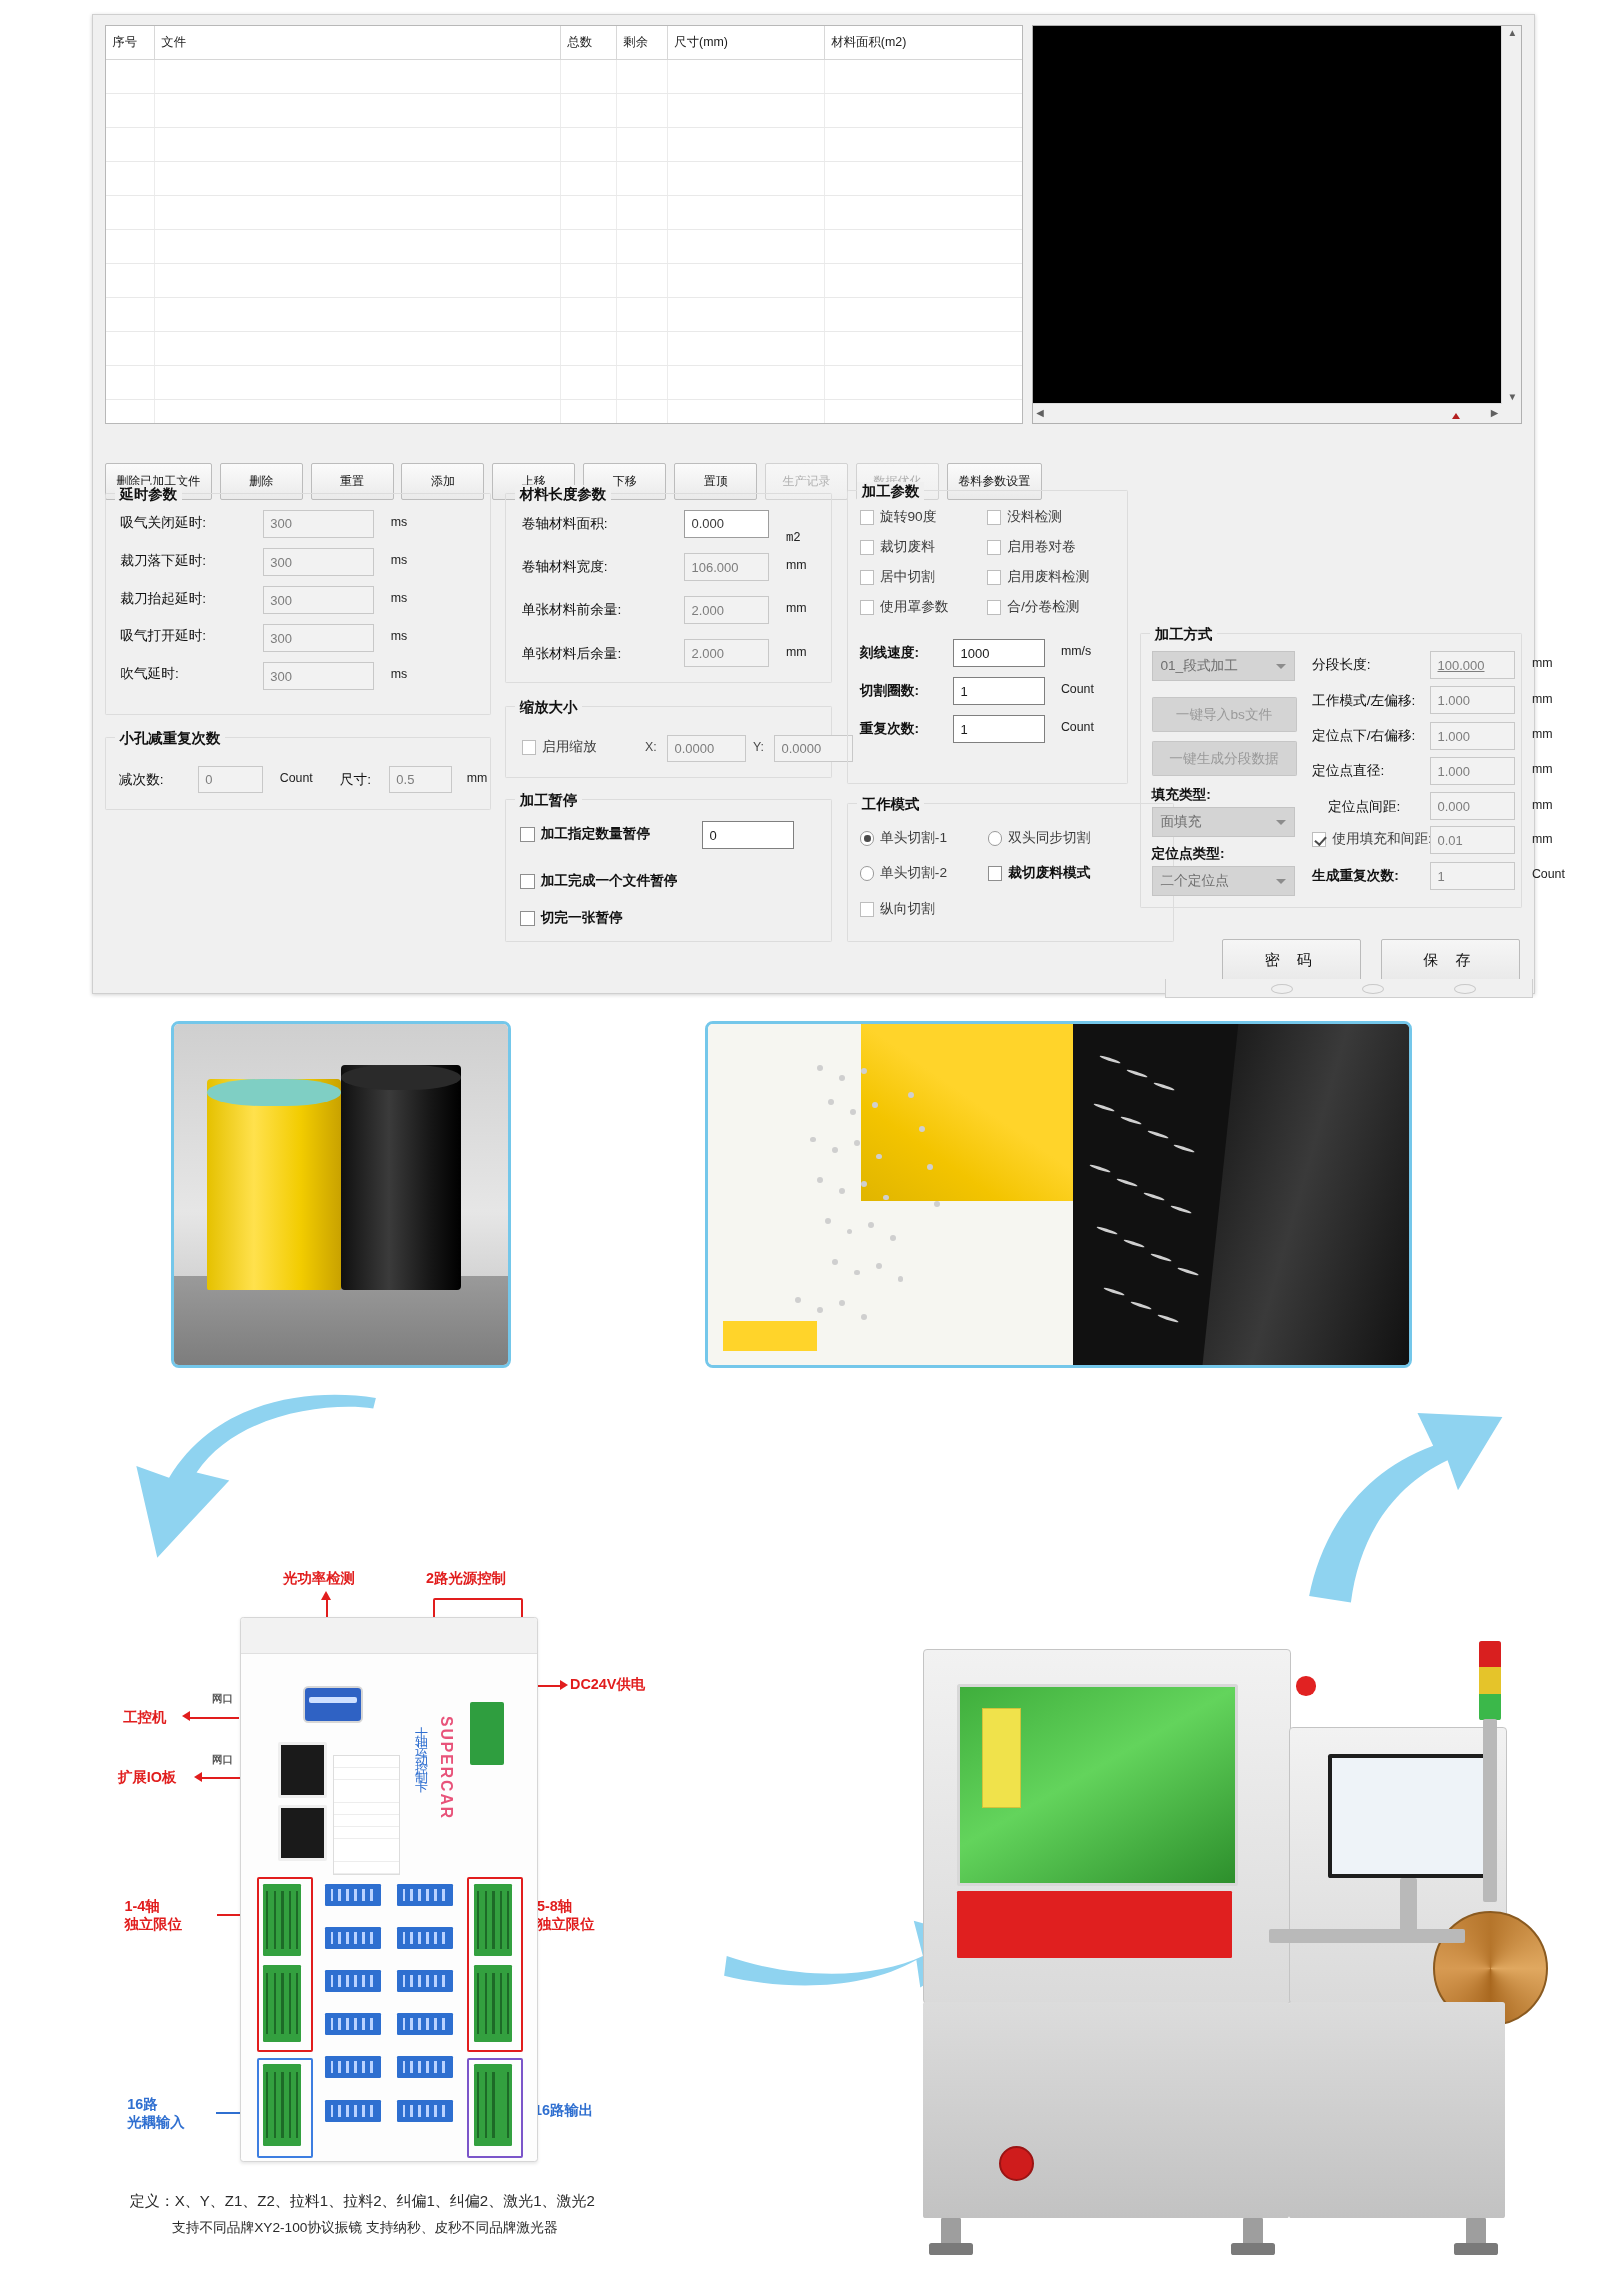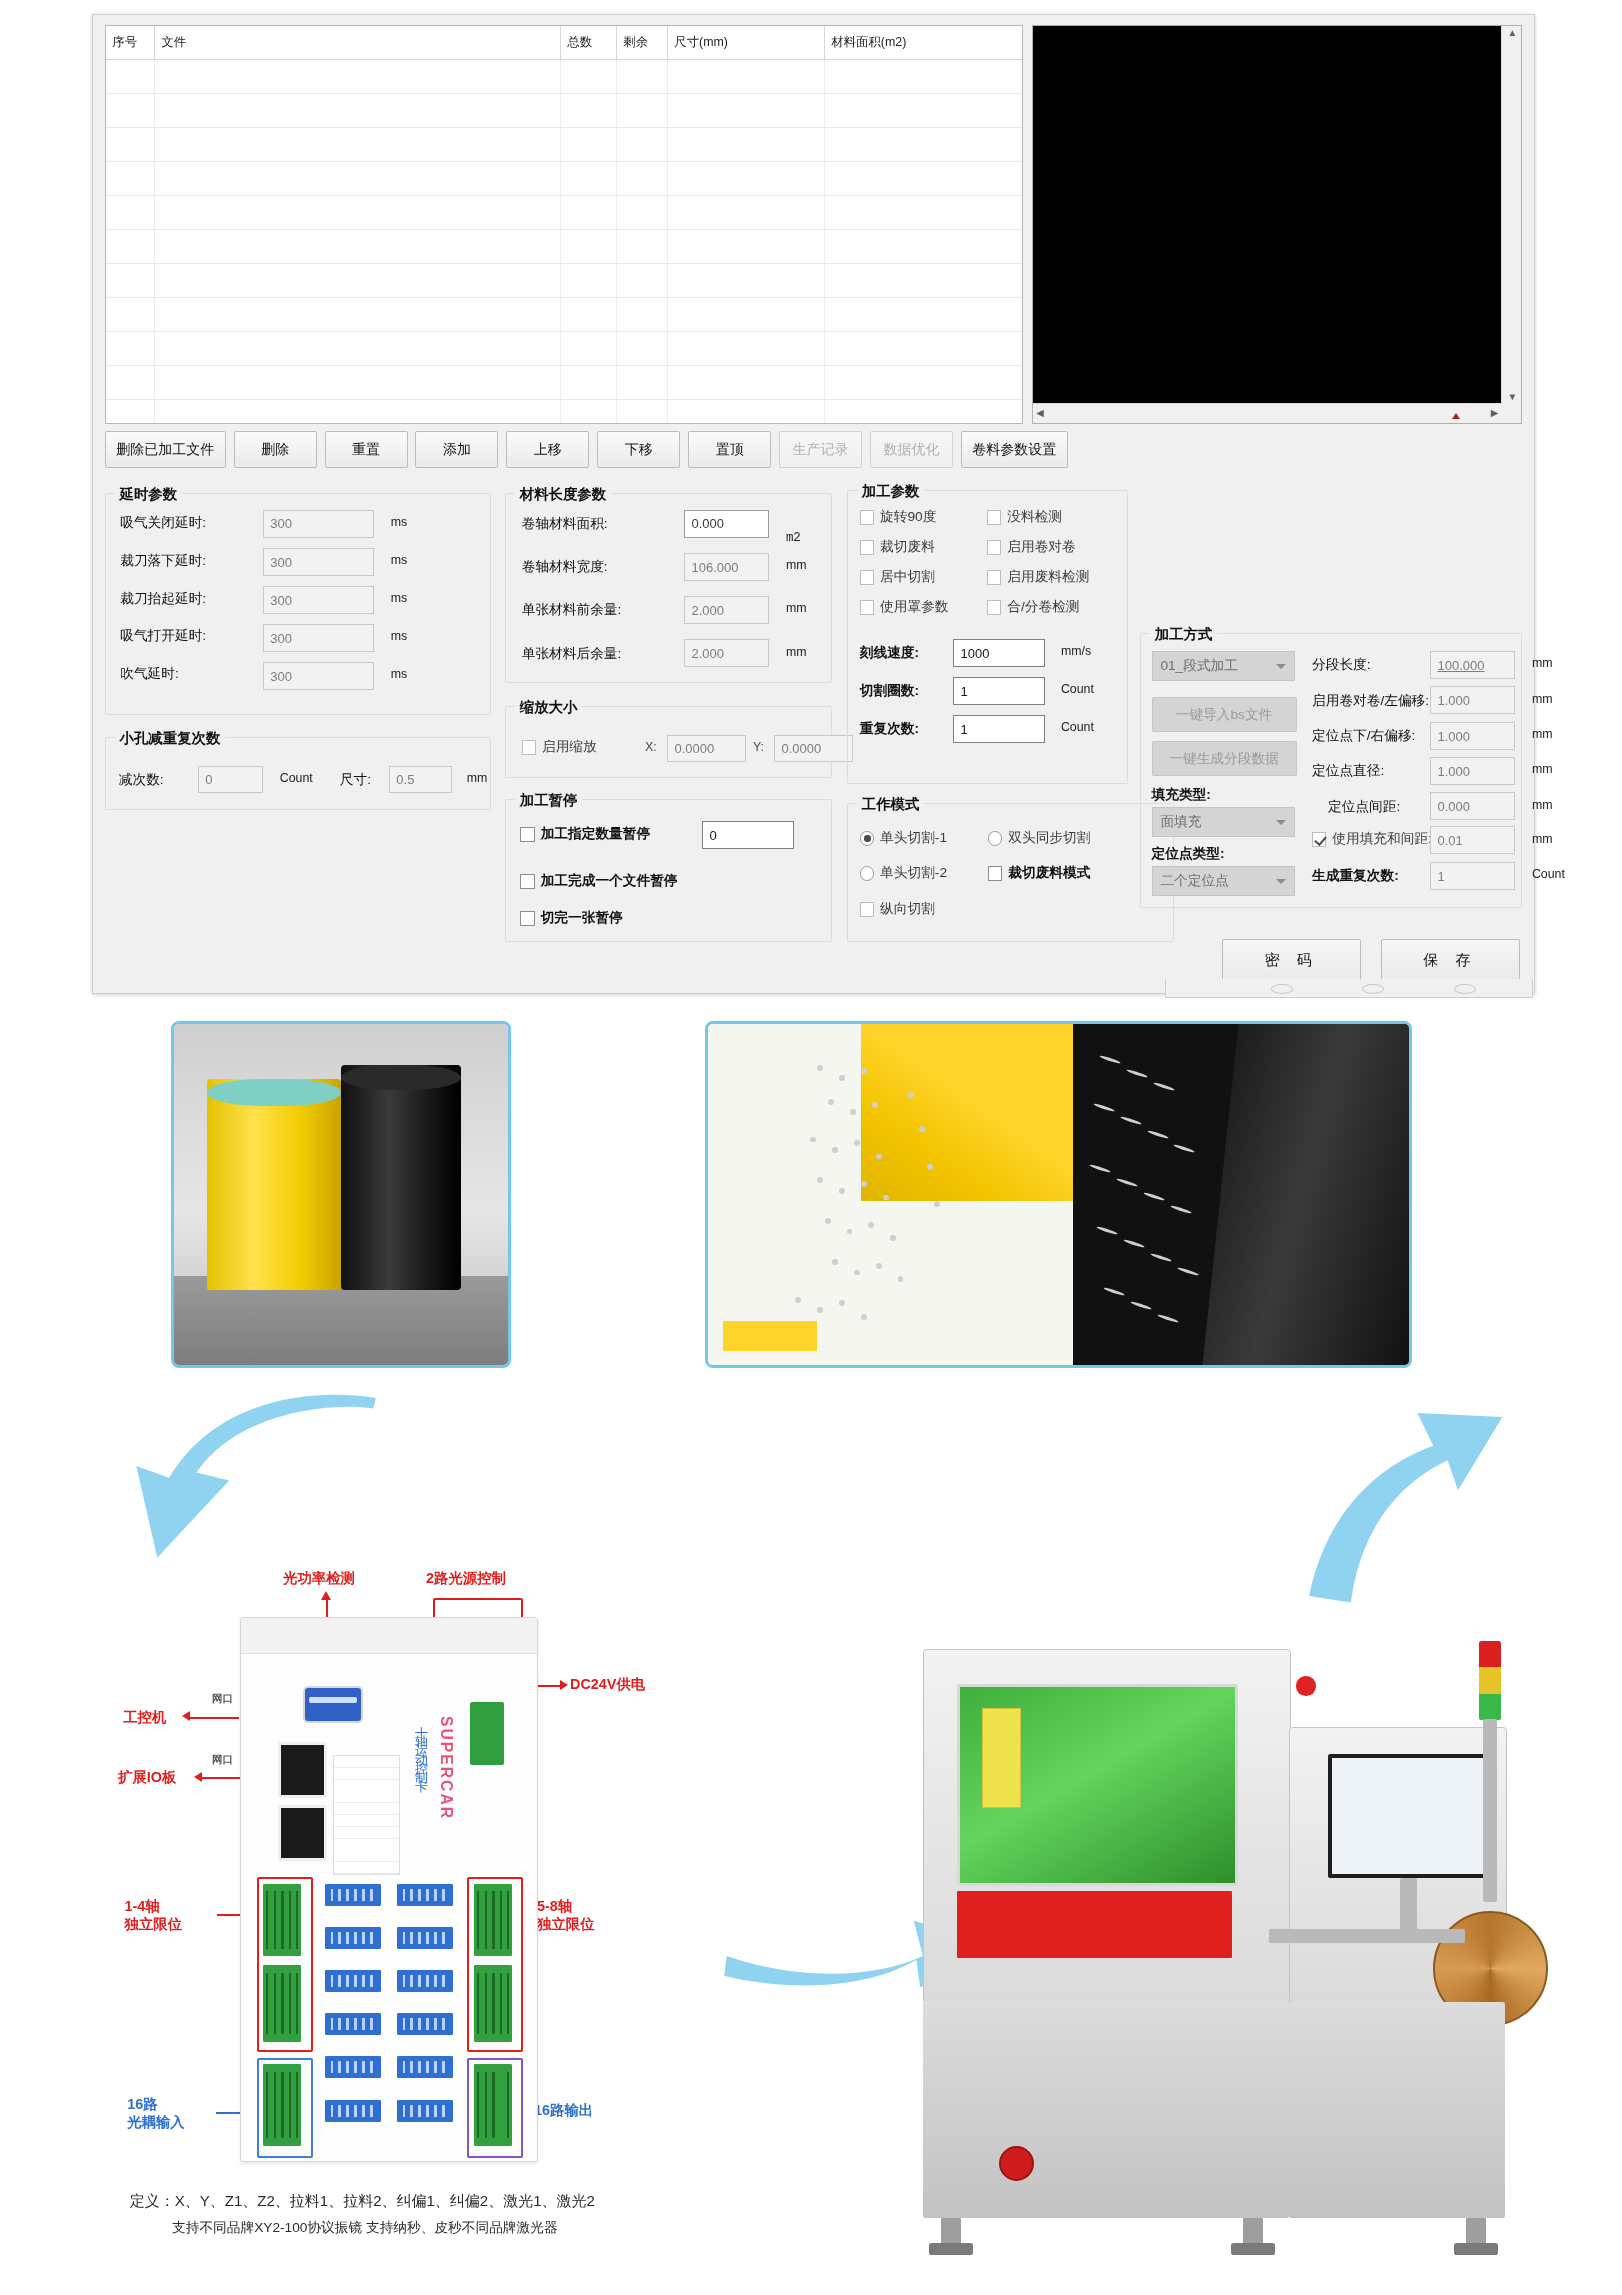--- a/index.html
+++ b/index.html
@@ -21,21 +21,21 @@
   .preview{flex:1;background:#f0f0f0;border:0.7px solid #b0b0b0;position:relative;}
   .preview .canvas{position:absolute;left:0;top:0;right:19.6px;bottom:18.3px;background:#000;}
   .preview .vscroll{position:absolute;right:0;top:0;width:19.6px;bottom:18.3px;background:#f0f0f0;border-left:0.7px solid #dcdcdc;}
   .preview .hscroll{position:absolute;left:0;right:19.6px;bottom:0;height:18.3px;background:#f0f0f0;border-top:0.7px solid #dcdcdc;}
   .arw{position:absolute;font-size:9.8px;color:#606060;line-height:1;}
   .sb-up{top:2.6px;left:5.9px;} .sb-dn{bottom:2.6px;left:5.9px;} .sb-lf{left:3.3px;top:3.9px;} .sb-rt{right:3.3px;top:3.9px;}
   .marker{position:absolute;left:419px;bottom:3.9px;width:0;height:0;border-left:4.6px solid transparent;border-right:4.6px solid transparent;border-bottom:6.5px solid #b42020;}
 
   
   .toolbar{position:absolute;left:11.8px;top:416px;display:flex;gap:7.9px;}
-  .tbtn{min-width:60px;height:35px;padding:0 10.5px;background:linear-gradient(#fbfbfb,#eaeaea);border:0.7px solid #bcbcbc;border-radius:2px;font-size:14px;color:#141414;display:flex;align-items:center;justify-content:center;white-space:nowrap;font-family:"Liberation Sans",sans-serif;}
+  .tbtn{min-width:60px;height:35px;padding:0 10.5px;background:linear-gradient(#fbfbfb,#eaeaea);border:0.7px solid #bcbcbc;border-radius:2px;font-size:12px;color:#141414;display:flex;align-items:center;justify-content:center;white-space:nowrap;font-family:"Liberation Sans",sans-serif;margin-top:32px;}
   .tbtn.disabled{color:#b0b0b0;background:linear-gradient(#f7f7f7,#efefef);border-color:#d2d2d2;}
 
   
   .gb{position:absolute;border:0.7px solid #dcdcdc;border-radius:1.3px;box-sizing:border-box;}
   .gb>.lg{position:absolute;top:-9.8px;left:9.2px;background:#f0f0f0;padding:0 4.6px;font-size:14.4px;font-weight:bold;color:#101010;white-space:nowrap;}
 
   .row{position:absolute;display:flex;align-items:center;}
   .lbl{font-size:13.7px;color:#111;white-space:nowrap;}
   .lbl.dim{color:#4a4a4a;}
   .unit{font-size:12.4px;color:#222;margin-left:7.9px;white-space:nowrap;}
@@ -455,21 +455,21 @@
       <span class="lbl" style="position:absolute;left:10.5px;top:211px;font-weight:bold;">定位点类型:</span>
       <div class="sel" style="position:absolute;left:10.5px;top:232px;width:143px;">
         <span>二个定位点</span>
         <span class="chev"></span>
       </div>
 
       <span class="lbl" style="position:absolute;left:171px;top:22px;">分段长度:</span>
       <div class="inp" style="position:absolute;left:289px;top:17px;width:85px;text-decoration:underline;">100.000</div>
       <span class="unit" style="position:absolute;left:383px;top:22px;">mm</span>
 
-      <span class="lbl" style="position:absolute;left:171px;top:58px;">启用卷对卷/左偏移:</span>
+      <span class="lbl" style="position:absolute;left:171px;top:58px;">工作模式/左偏移:</span>
       <div class="inp" style="position:absolute;left:289px;top:52px;width:85px;">1.000</div>
       <span class="unit" style="position:absolute;left:383px;top:58px;">mm</span>
 
       <span class="lbl" style="position:absolute;left:171px;top:93px;">定位点下/右偏移:</span>
       <div class="inp" style="position:absolute;left:289px;top:88px;width:85px;">1.000</div>
       <span class="unit" style="position:absolute;left:383px;top:93px;">mm</span>
 
       <span class="lbl" style="position:absolute;left:171px;top:128px;">定位点直径:</span>
       <div class="inp" style="position:absolute;left:289px;top:123px;width:85px;">1.000</div>
       <span class="unit" style="position:absolute;left:383px;top:128px;">mm</span>

